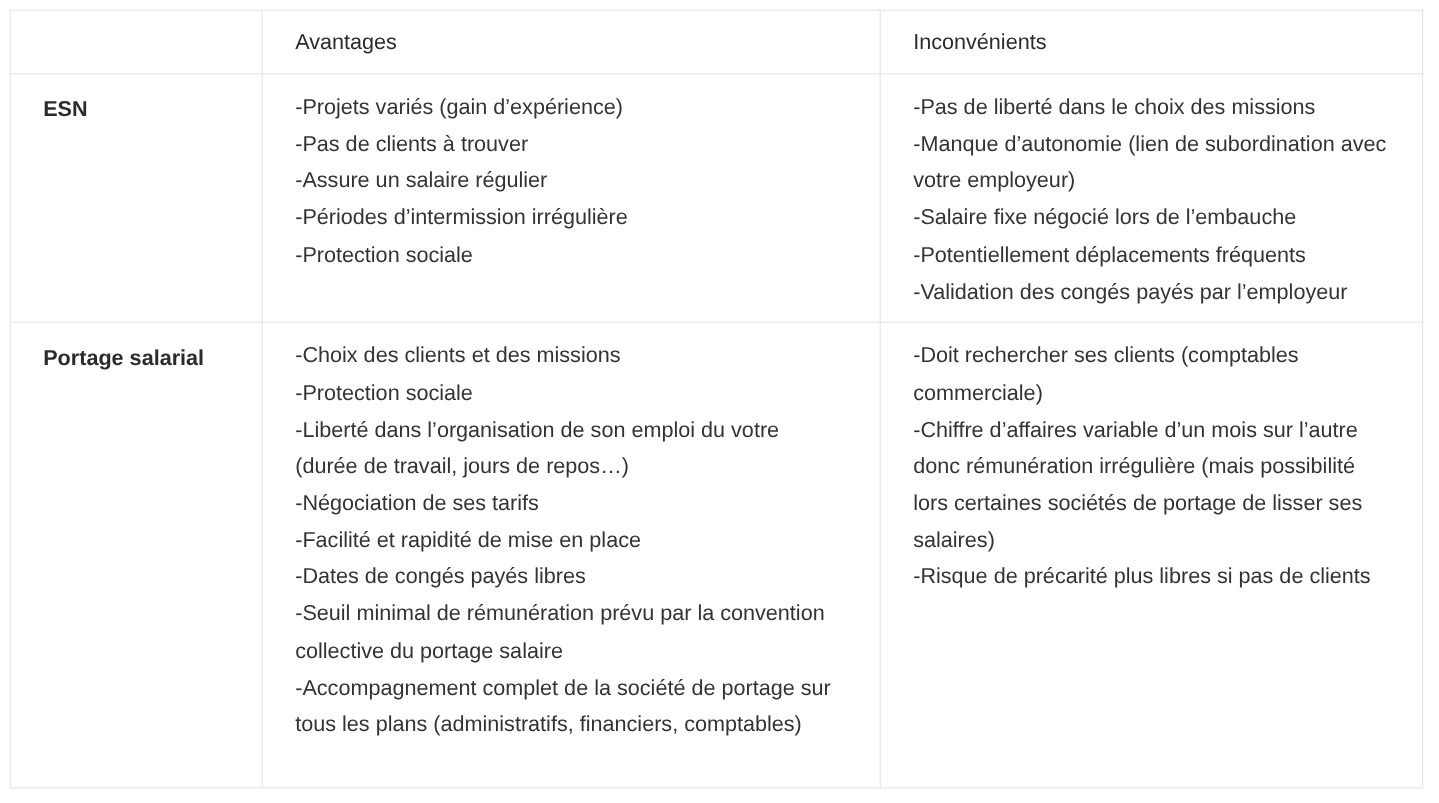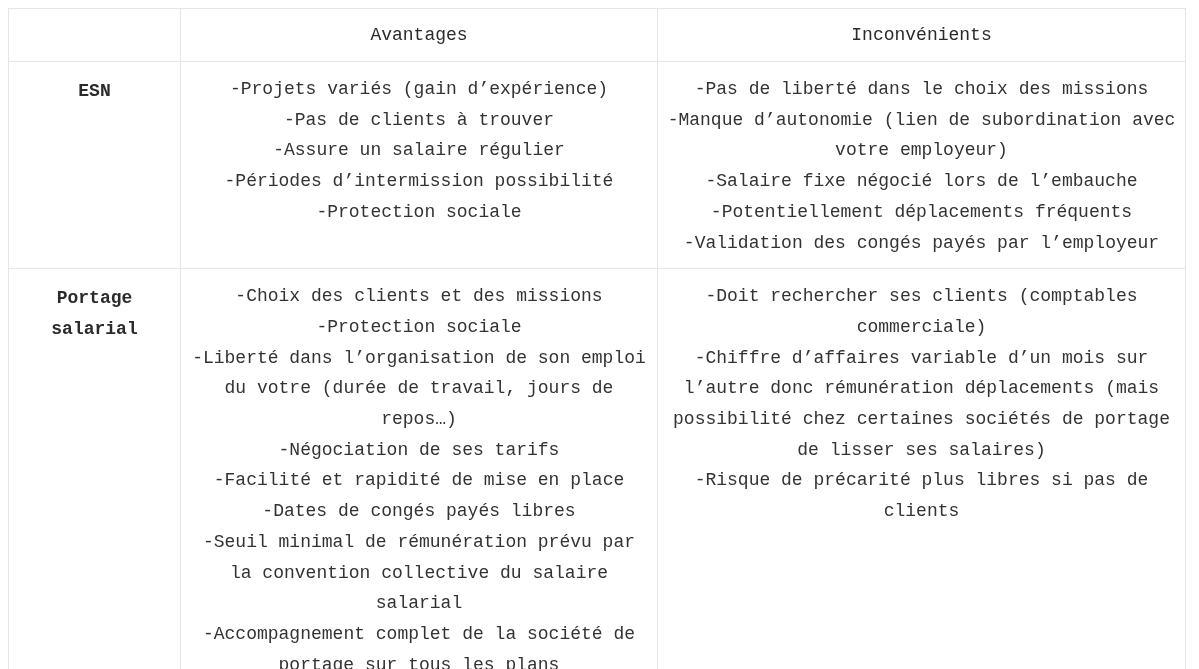--- a/index.html
+++ b/index.html
@@ -8,23 +8,22 @@
       position: absolute; left: 8px; top: 8px;
       width: 1178px;
       border-collapse: collapse;
       font-family: "Liberation Sans", "DejaVu Sans", sans-serif;
       color: #333333;
       font-size: 18px;
     }
     .tbl td, .tbl th {
       border: 1px solid #e6e6e6;
       vertical-align: top;
-      text-align: center;
-      padding: 0 8px;
-      font-family: Liberation Mono, monospace;
+      text-align: left;
+      padding: 0 27px;
     }
     .tbl th { font-weight: 500; color: #2b2b2b; height: 52px; vertical-align: middle; padding-top: 0; }
     .c1 { width: 155px; }
     .c2 { width: 460px; }
     .rowhead { font-weight: 600; color: #2b2b2b; padding-top: 14px !important; line-height: 30.7px; }
     .cell { padding-top: 12px !important; padding-bottom: 10px !important; }
     .line { display: block; line-height: 30.7px; white-space: normal; }
   </style>
 </head>
 <body>
@@ -35,43 +34,43 @@
     <th class="c1"></th>
     <th class="c2">Avantages</th>
     <th>Inconvénients</th>
   </tr>
   <tr style="height:205px;">
     <td class="rowhead">ESN</td>
     <td class="cell">
       <span class="line">-Projets variés (gain d’expérience)</span>
       <span class="line">-Pas de clients à trouver</span>
       <span class="line">-Assure un salaire régulier</span>
-      <span class="line">-Périodes d’intermission possibilité</span>
+      <span class="line">-Périodes d’intermission irrégulière</span>
       <span class="line">-Protection sociale</span>
     </td>
     <td class="cell">
       <span class="line">-Pas de liberté dans le choix des missions</span>
       <span class="line">-Manque d’autonomie (lien de subordination avec votre employeur)</span>
       <span class="line">-Salaire fixe négocié lors de l’embauche</span>
       <span class="line">-Potentiellement déplacements fréquents</span>
       <span class="line">-Validation des congés payés par l’employeur</span>
     </td>
   </tr>
   <tr style="height:388px;">
     <td class="rowhead">Portage salarial</td>
     <td class="cell">
       <span class="line">-Choix des clients et des missions</span>
       <span class="line">-Protection sociale</span>
       <span class="line">-Liberté dans l’organisation de son emploi du votre (durée de travail, jours de repos…)</span>
       <span class="line">-Négociation de ses tarifs</span>
       <span class="line">-Facilité et rapidité de mise en place</span>
       <span class="line">-Dates de congés payés libres</span>
-      <span class="line">-Seuil minimal de rémunération prévu par la convention collective du salaire salarial</span>
+      <span class="line">-Seuil minimal de rémunération prévu par la convention collective du portage salaire</span>
       <span class="line">-Accompagnement complet de la société de portage sur tous les plans (administratifs, financiers, comptables)</span>
     </td>
     <td class="cell">
       <span class="line">-Doit rechercher ses clients (comptables commerciale)</span>
-      <span class="line">-Chiffre d’affaires variable d’un mois sur l’autre donc rémunération déplacements (mais possibilité chez certaines sociétés de portage de lisser ses salaires)</span>
+      <span class="line">-Chiffre d’affaires variable d’un mois sur l’autre donc rémunération irrégulière (mais possibilité lors certaines sociétés de portage de lisser ses salaires)</span>
       <span class="line">-Risque de précarité plus libres si pas de clients</span>
     </td>
   </tr>
 </tbody>
   </table>
 
 </body></html>

